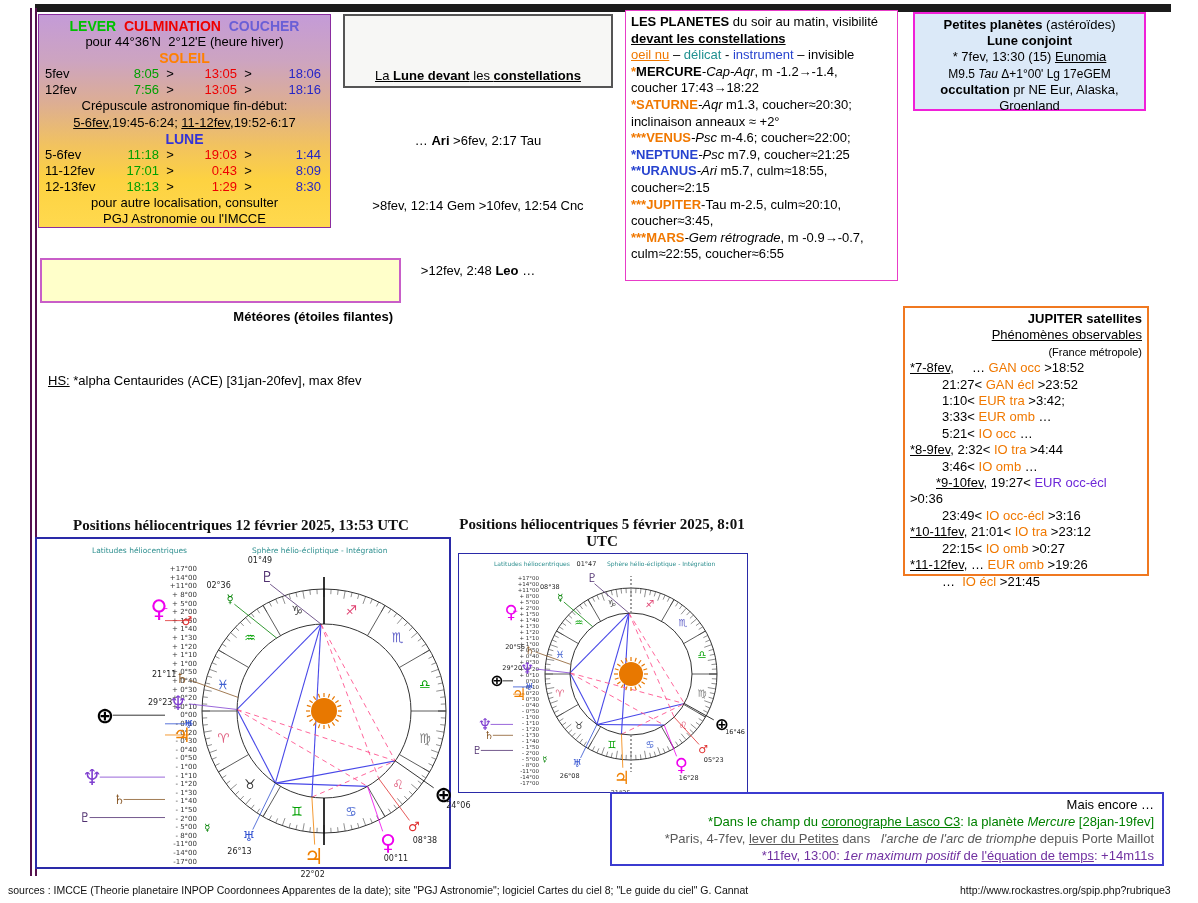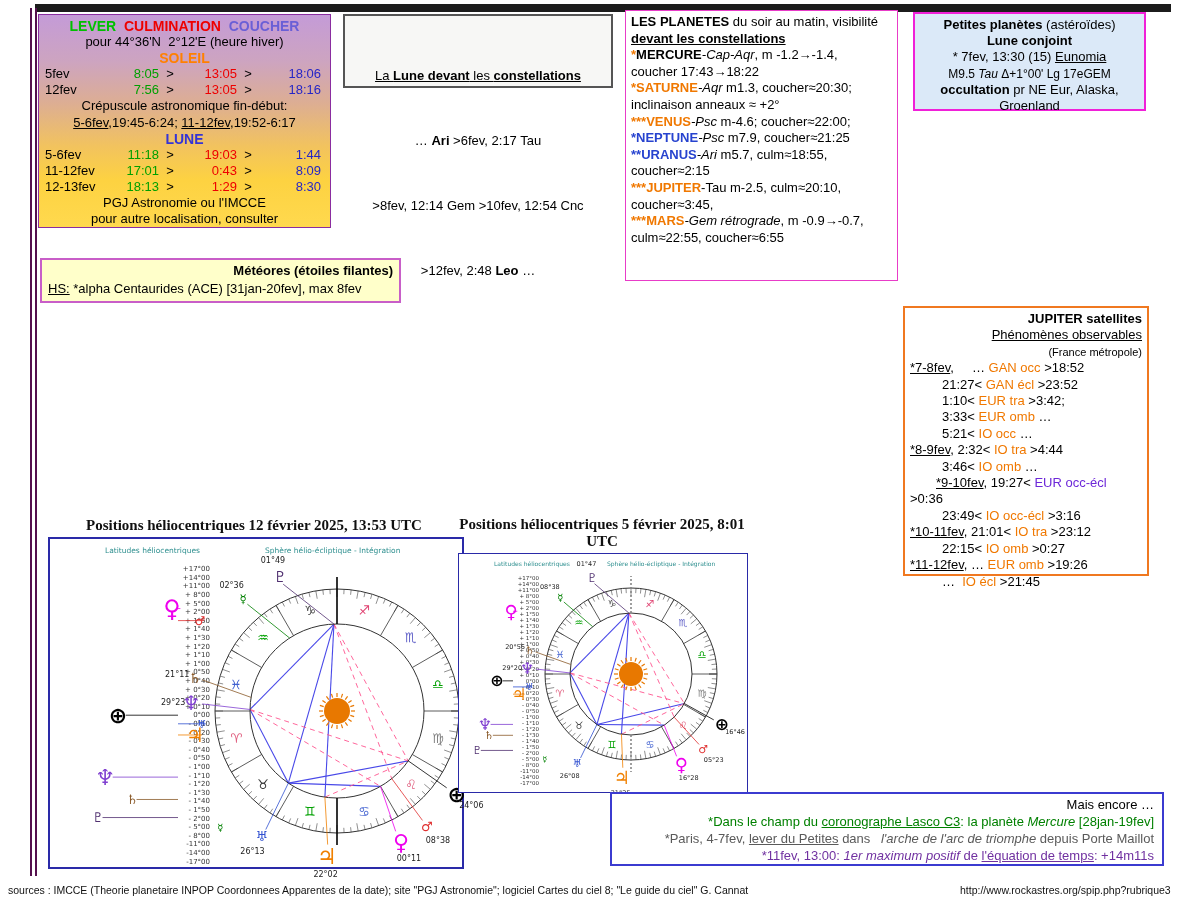--- a/index.html
+++ b/index.html
@@ -27,33 +27,33 @@
   #luneconst{left:343px;top:14px;width:270px;height:74px;border:2px solid #555;background:#f7f7f5;padding:3px 4px;}
   #luneconst .line{line-height:17px;margin-top:48px;}
 
   #planetes{left:625px;top:10px;width:273px;height:271px;border:1px solid #e83cc8;background:#fff;padding:3px 5px;}
   #planetes .line{line-height:16.6px;}
 
   #asteroides{left:913px;top:12px;width:233px;height:99px;border:2px solid #f020d8;background:#dbe9f8;padding:3px 4px;}
   #asteroides .line{line-height:16.2px;}
 
   #meteores{left:40px;top:258px;width:361px;height:45px;border:2px solid #c85ec8;background:#ffffca;padding:2px 6px;}
-  #meteores .line{line-height:18px;}
+  #meteores .line{line-height:18px;margin-top:46px;}
 
   #jupsat{left:903px;top:306px;width:246px;height:270px;border:2px solid #f07820;background:#fff;padding:3px 5px;}
   #jupsat .line{line-height:16.4px;}
 
   #maisencore{left:610px;top:792px;width:554px;height:74px;border:2px solid #3b3bd0;background:#fff;padding:2px 8px;}
   #maisencore .line{line-height:17px;}
 
   #sources{left:8px;top:884px;width:1184px;font-size:10.5px;color:#111;}
   #sources .url{position:absolute;left:952px;top:0;}
 
   .chart-block{position:absolute;}
-  #chartL{left:48px;top:517px;width:412px;}
+  #chartL{left:35px;top:517px;width:412px;}
   #chartR{left:458px;top:516px;width:288px;}
   .chart-title{font-family:"Liberation Serif","DejaVu Serif",serif;font-weight:600;font-size:15px;text-align:center;color:#101010;margin-bottom:3px;}
   .chart-svg{display:block;background:#fff;overflow:visible;}
   #chartL .chart-svg{border:2px solid #2a2aa8;}
   #chartR .chart-svg{border:1px solid #2a2aa8;}
 </style>
 </head>
 <body>
 
 <div id="page">
@@ -74,38 +74,39 @@
         <div class="line center"><span>Crépuscule astronomique fin-début:</span></div>
         <div class="line center"><span style="text-decoration: underline;">5-6fev</span><span>,19:45-6:24; </span><span style="text-decoration: underline;">11-12fev</span><span>,19:52-6:17</span></div>
         <div class="line center hdr"><span style="color: rgb(52, 52, 214); font-weight: bold;">LUNE</span></div>
       </div>
     <div style="padding-left:2px;">
         <div class="trow"><span class="tcell" style="width: 64px; text-align: left;">5-6fev</span><span class="tcell" style="width: 50px; text-align: right; color: rgb(0, 160, 0);">11:18</span><span class="tcell" style="width: 22px; text-align: center;">&gt;</span><span class="tcell" style="width: 56px; text-align: right; color: rgb(238, 0, 0);">19:03</span><span class="tcell" style="width: 22px; text-align: center;">&gt;</span><span class="tcell" style="width: 62px; text-align: right; color: rgb(38, 38, 198);">1:44</span></div>
         <div class="trow"><span class="tcell" style="width: 64px; text-align: left;">11-12fev</span><span class="tcell" style="width: 50px; text-align: right; color: rgb(0, 160, 0);">17:01</span><span class="tcell" style="width: 22px; text-align: center;">&gt;</span><span class="tcell" style="width: 56px; text-align: right; color: rgb(238, 0, 0);">0:43</span><span class="tcell" style="width: 22px; text-align: center;">&gt;</span><span class="tcell" style="width: 62px; text-align: right; color: rgb(38, 38, 198);">8:09</span></div>
         <div class="trow"><span class="tcell" style="width: 64px; text-align: left;">12-13fev</span><span class="tcell" style="width: 50px; text-align: right; color: rgb(0, 160, 0);">18:13</span><span class="tcell" style="width: 22px; text-align: center;">&gt;</span><span class="tcell" style="width: 56px; text-align: right; color: rgb(238, 0, 0);">1:29</span><span class="tcell" style="width: 22px; text-align: center;">&gt;</span><span class="tcell" style="width: 62px; text-align: right; color: rgb(38, 38, 198);">8:30</span></div>
       </div>
     <div>
+        <div class="line center"><span>pour autre localisation, consulter</span></div>
         <div class="line center"><span>PGJ Astronomie ou l'IMCCE</span></div>
-        <div class="line center"><span>pour autre localisation, consulter</span></div>
       </div>
   </div>
 
   <div id="luneconst" class="panel">
     <div>
         <div class="line center"><span style="text-decoration: underline;">La </span><span style="font-weight: bold; text-decoration: underline;">Lune devant</span><span style="text-decoration: underline;"> les </span><span style="font-weight: bold; text-decoration: underline;">constellations</span></div>
         <div class="line center"><span>… </span><span style="font-weight: bold;">Ari</span><span> &gt;6fev, 2:17 Tau</span></div>
         <div class="line center"><span>&gt;8fev, 12:14 Gem &gt;10fev, 12:54 Cnc</span></div>
         <div class="line center"><span>&gt;12fev, 2:48 </span><span style="font-weight: bold;">Leo</span><span> …</span></div>
       </div>
   </div>
 
   <div id="planetes" class="panel">
     <div>
         <div class="line"><span style="font-weight: bold;">LES PLANETES</span><span> du soir au matin, visibilité</span></div>
         <div class="line"><span style="font-weight: bold; text-decoration: underline;">devant les constellations</span></div>
+        <div class="line"><span style="color: rgb(240, 120, 0); text-decoration: underline;">oeil nu</span><span> – </span><span style="color: rgb(31, 144, 144);">délicat</span><span> - </span><span style="color: rgb(39, 67, 207);">instrument</span><span> – invisible</span></div>
         <div class="line"><span style="color: rgb(240, 120, 0); font-weight: bold;">*</span><span style="font-weight: bold;">MERCURE</span><span style="font-style: italic;">-Cap-Aqr</span><span>, m -1.2→-1.4,</span></div>
         <div class="line"><span>coucher 17:43→18:22</span></div>
         <div class="line"><span style="color: rgb(240, 120, 0); font-weight: bold;">*</span><span style="color: rgb(240, 120, 0); font-weight: bold;">SATURNE</span><span style="font-style: italic;">-Aqr</span><span> m1.3, coucher≈20:30;</span></div>
         <div class="line"><span>inclinaison anneaux ≈ +2°</span></div>
         <div class="line"><span style="color: rgb(240, 120, 0); font-weight: bold;">***</span><span style="color: rgb(240, 120, 0); font-weight: bold;">VENUS</span><span style="font-style: italic;">-Psc</span><span> m-4.6; coucher≈22:00;</span></div>
         <div class="line"><span style="color: rgb(39, 67, 207); font-weight: bold;">*</span><span style="color: rgb(39, 67, 207); font-weight: bold;">NEPTUNE</span><span style="font-style: italic;">-Psc</span><span> m7.9, coucher≈21:25</span></div>
         <div class="line"><span style="color: rgb(39, 67, 207); font-weight: bold;">**</span><span style="color: rgb(39, 67, 207); font-weight: bold;">URANUS</span><span style="font-style: italic;">-Ari</span><span> m5.7, culm≈18:55,</span></div>
         <div class="line"><span>coucher≈2:15</span></div>
         <div class="line"><span style="color: rgb(240, 120, 0); font-weight: bold;">***</span><span style="color: rgb(240, 120, 0); font-weight: bold;">JUPITER</span><span style="">-Tau</span><span> m-2.5, culm≈20:10,</span></div>
         <div class="line"><span>coucher≈3:45,</span></div>

